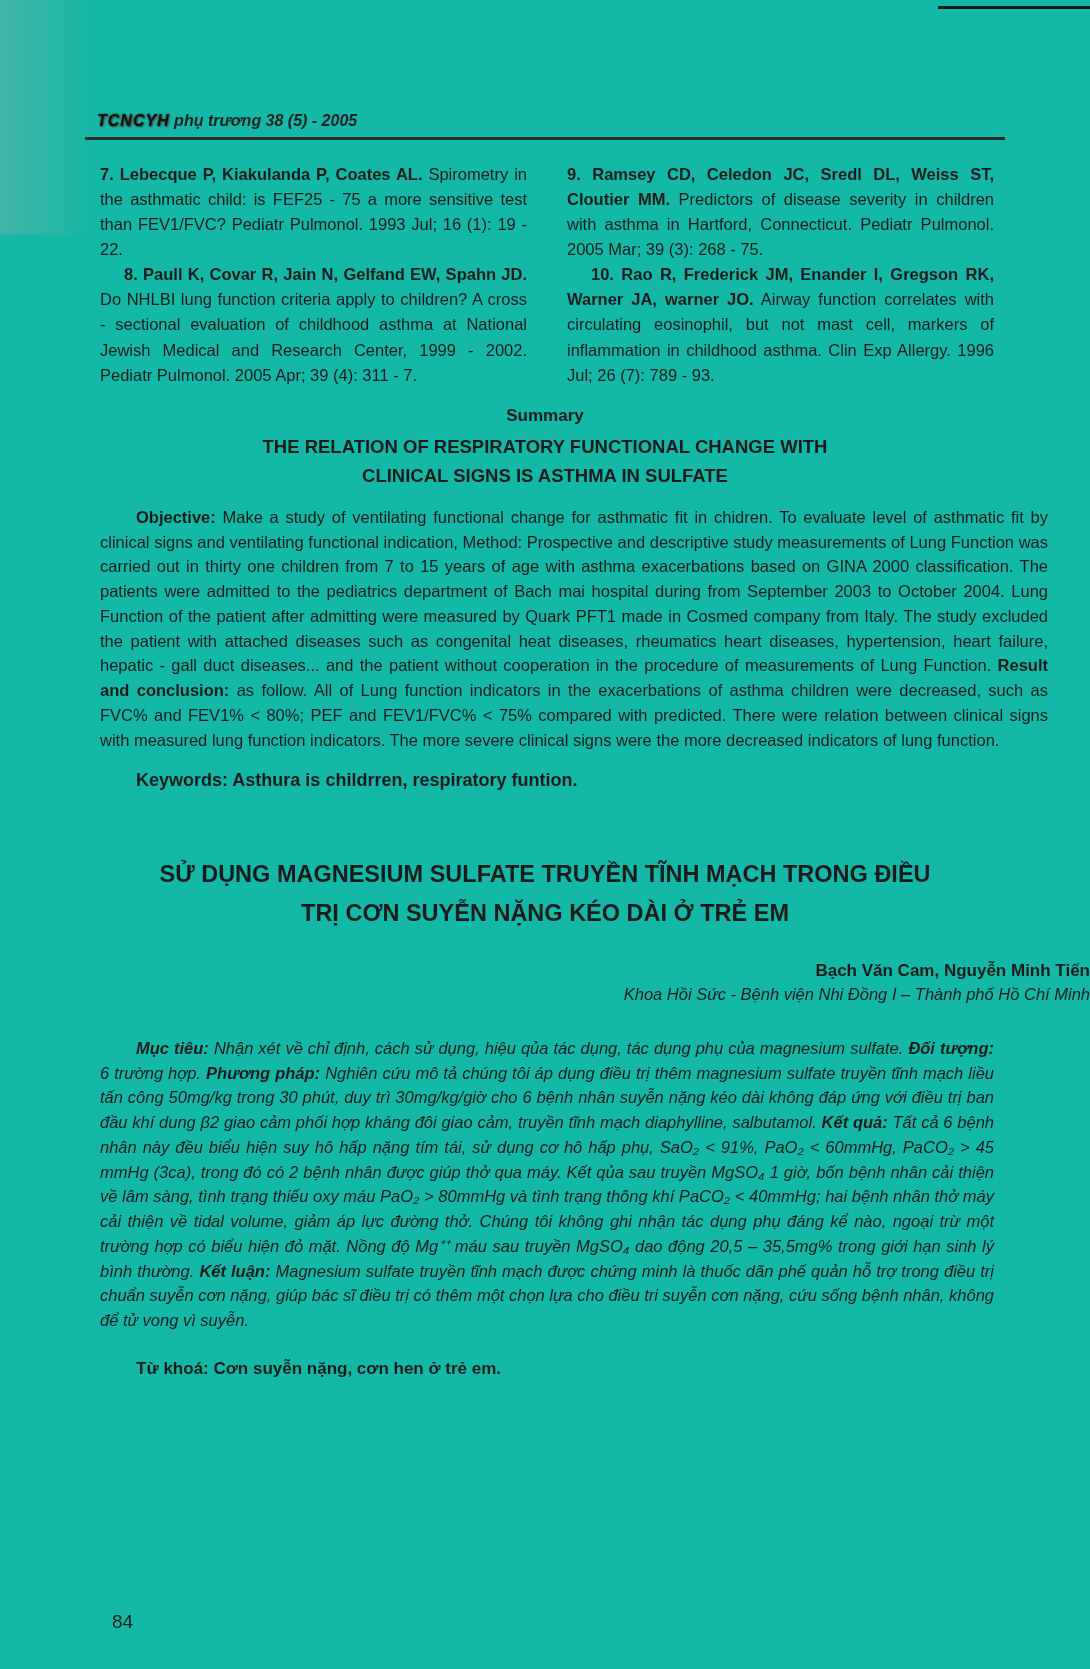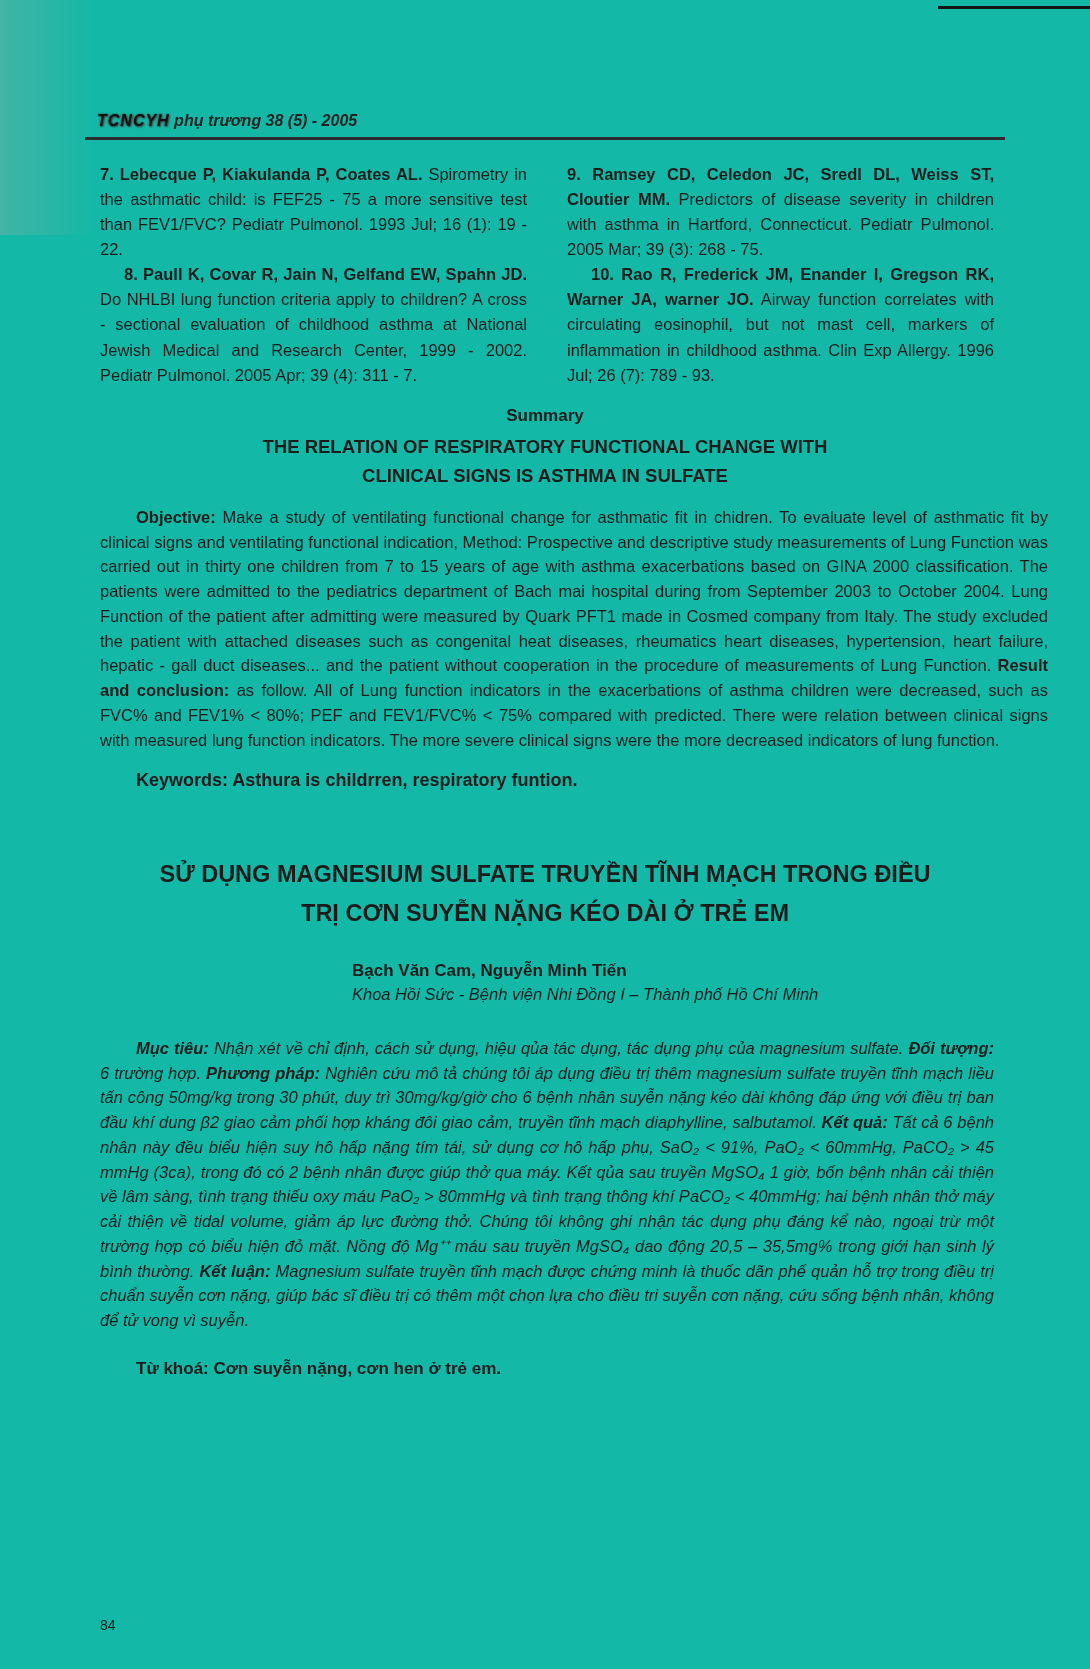--- a/index.html
+++ b/index.html
@@ -59,35 +59,35 @@
     text-indent:36px;
   }
   .keywords-en {
     margin:18px 96px 0 100px;
     font-weight:bold; font-size:18px; text-indent:36px;
   }
   .vn-title {
     text-align:center; font-weight:bold; font-size:23.5px;
     line-height:1.65; margin:64px 80px 0 80px;
   }
-  .vn-byline { margin-left:352px; text-align:left; }
+  .vn-byline { margin-left:352px; text-align:right; }
   .vn-authors { font-weight:bold; font-size:17px; margin-top:28px; }
   .vn-affiliation { font-style:italic; font-size:16.5px; margin-top:4px; }
   .vn-abstract {
     margin:32px 96px 0 100px;
     font-style:italic; text-align:justify;
     font-size:16.5px; line-height:1.5; text-indent:36px;
   }
   .vn-abstract b { font-weight:bold; }
   .keywords-vn {
     margin:26px 96px 0 100px;
     font-weight:bold; font-size:17px; text-indent:36px;
   }
   .page-number {
-    position:absolute; left:100px; bottom:36px; font-size:14px;
+    position:absolute; left:112px; bottom:36px; font-size:19px;
   }
 </style>
 </head>
 <body>
 
 <div class="page">
   <div class="corner-shade"></div>
   <div class="edge-line"></div>
 
   <div class="header">

